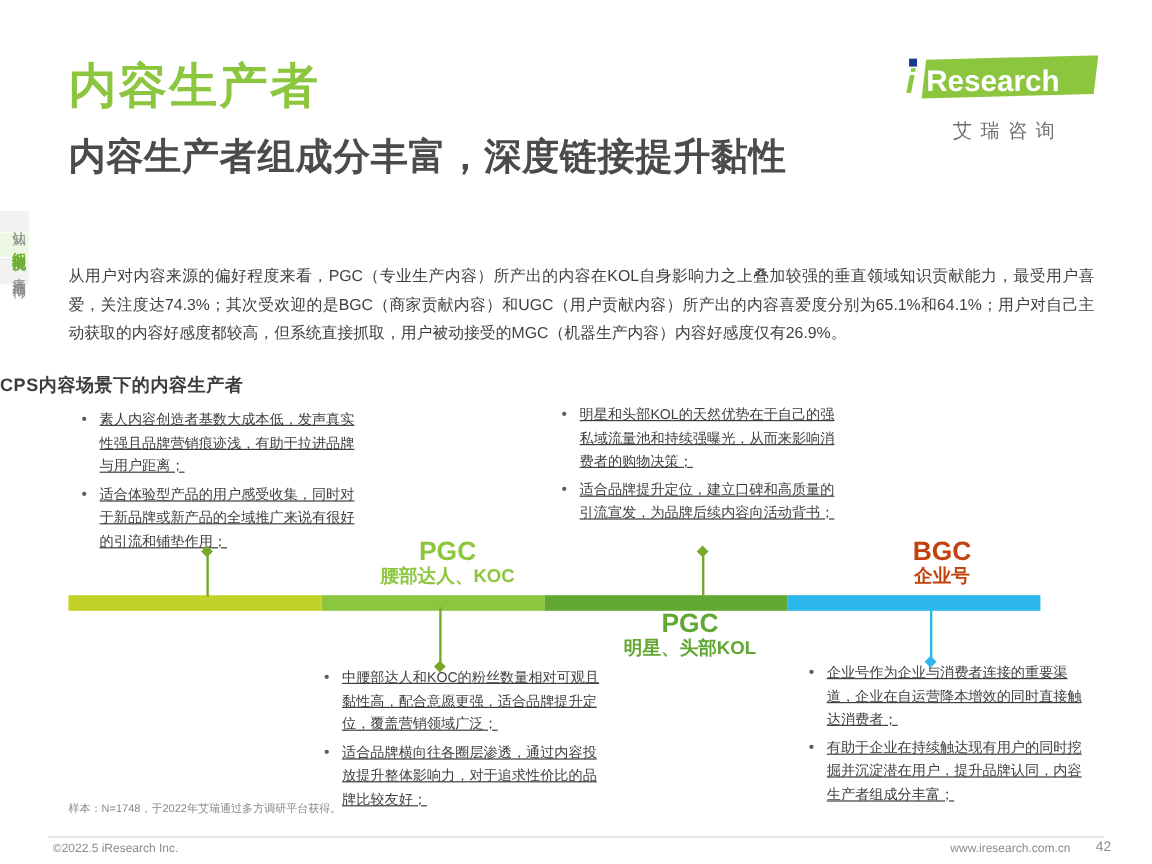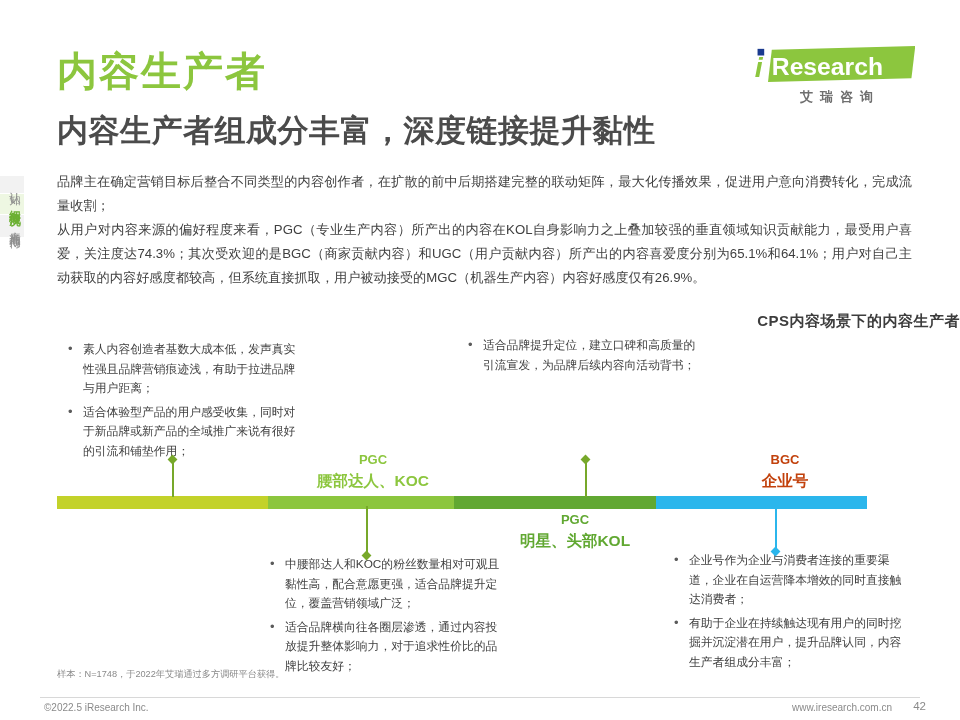--- a/index.html
+++ b/index.html
@@ -54,60 +54,60 @@
   }
 
   
   #logo { position: absolute; right: 36px; top: 46px; width: 175px; }
   #logo-mark {
     position: relative;
     height: 38px;
     display: block;
   }
   #logo-cn {
-    margin-top: 4px;
+    margin-top: 15px;
     text-align: center;
-    font-size: 13px;
+    font-size: 16px;
     color: #6f6f6f;
     letter-spacing: 7px;
     padding-left: 7px;
-    font-weight: bold;
   }
 
   
   .para {
     position: absolute; left: 57px; width: 855px;
     font-size: 13.2px;
     line-height: 24px;
     color: #3f3f3f;
     text-align: justify;
   }
   #para1 { top: 170px; }
   #para2 { top: 218px; }
 
   
   #chart-title {
     position: absolute; left: 0; right: 0; top: 312px;
-    text-align: right;
+    text-align: left;
     font-size: 15px; font-weight: bold;
     color: #3d3d3d;
     letter-spacing: 0.5px;
   }
 
   .bullets {
     position: absolute;
     font-size: 11.8px;
     line-height: 19.5px;
     color: #3f3f3f;
   }
   .bullets li {
     list-style: none;
     position: relative;
     padding-left: 17px;
     margin-bottom: 4px;
+    text-decoration: underline;
   }
   .bullets li:before {
     content: "•";
     position: absolute; left: 2px; top: -1px;
     color: #5b5b5b;
     font-size: 13px;
   }
 
   #b-ugc   { left: 66px;  top: 340px; width: 232px; }
   #b-pgc1  { left: 268px; top: 555px; width: 236px; }
@@ -138,21 +138,21 @@
   }
   .dot.blue { background: #2bb6ec; }
 
   
   .seg-label {
     position: absolute;
     text-align: center;
     font-weight: bold;
     line-height: 21px;
   }
-  .seg-label .code { font-size: 13px; display: block; }
+  .seg-label .code { font-size: 22px; display: block; }
   .seg-label .name { font-size: 15.5px; display: block; }
 
   #lbl-ugc  { left: 86px;  top: 533px; width: 190px; color: #c3d22a; }
   #lbl-pgc1 { left: 278px; top: 449px; width: 190px; color: #8cc63e; }
   #lbl-pgc2 { left: 480px; top: 509px; width: 190px; color: #61a832; }
   #lbl-bgc  { left: 690px; top: 449px; width: 190px; color: #c2410c; }
 
   
   #sample {
     position: absolute; left: 57px; top: 668px;
@@ -192,36 +192,36 @@
   <div id="logo">
     <svg id="logo-mark" viewBox="0 0 175 40" xmlns="http://www.w3.org/2000/svg">
       <polygon points="24,4 175,0 171,34 20,38" fill="#8cc63e"></polygon>
       <rect x="9" y="3" width="7" height="7" fill="#1a3a8f"></rect>
       <text x="6" y="33" font-family="Liberation Sans, sans-serif" font-size="30" font-weight="bold" font-style="italic" fill="#8cc63e">i</text>
       <text x="24" y="31" font-family="Liberation Sans, sans-serif" font-size="26" font-weight="bold" fill="#ffffff">Research</text>
     </svg>
     <div id="logo-cn">艾瑞咨询</div>
   </div>
 
-  <div class="para" id="para1">品牌主在确定营销目标后整合不同类型的内容创作者，在扩散的前中后期搭建完整的联动矩阵，最大化传播效果，促进用户意向消费转化，完成流量收割；</div>
   <div class="para" id="para2">从用户对内容来源的偏好程度来看，PGC（专业生产内容）所产出的内容在KOL自身影响力之上叠加较强的垂直领域知识贡献能力，最受用户喜爱，关注度达74.3%；其次受欢迎的是BGC（商家贡献内容）和UGC（用户贡献内容）所产出的内容喜爱度分别为65.1%和64.1%；用户对自己主动获取的内容好感度都较高，但系统直接抓取，用户被动接受的MGC（机器生产内容）内容好感度仅有26.9%。</div>
 
   <div id="chart-title">CPS内容场景下的内容生产者</div>
 
   <ul class="bullets" id="b-ugc">
     <li>素人内容创造者基数大成本低，发声真实性强且品牌营销痕迹浅，有助于拉进品牌与用户距离；</li>
     <li>适合体验型产品的用户感受收集，同时对于新品牌或新产品的全域推广来说有很好的引流和铺垫作用；</li>
   </ul>
 
   <ul class="bullets" id="b-pgc1">
     <li>中腰部达人和KOC的粉丝数量相对可观且黏性高，配合意愿更强，适合品牌提升定位，覆盖营销领域广泛；</li>
     <li>适合品牌横向往各圈层渗透，通过内容投放提升整体影响力，对于追求性价比的品牌比较友好；</li>
   </ul>
 
   <ul class="bullets" id="b-pgc2">
+    <li>明星和头部KOL的天然优势在于自己的强私域流量池和持续强曝光，从而来影响消费者的购物决策；</li>
     <li>适合品牌提升定位，建立口碑和高质量的引流宣发，为品牌后续内容向活动背书；</li>
   </ul>
 
   <ul class="bullets" id="b-bgc">
     <li>企业号作为企业与消费者连接的重要渠道，企业在自运营降本增效的同时直接触达消费者；</li>
     <li>有助于企业在持续触达现有用户的同时挖掘并沉淀潜在用户，提升品牌认同，内容生产者组成分丰富；</li>
   </ul>
 
   <div id="bar">
     <div class="seg" style="background: rgb(195, 210, 42); width: 26%;"></div>

